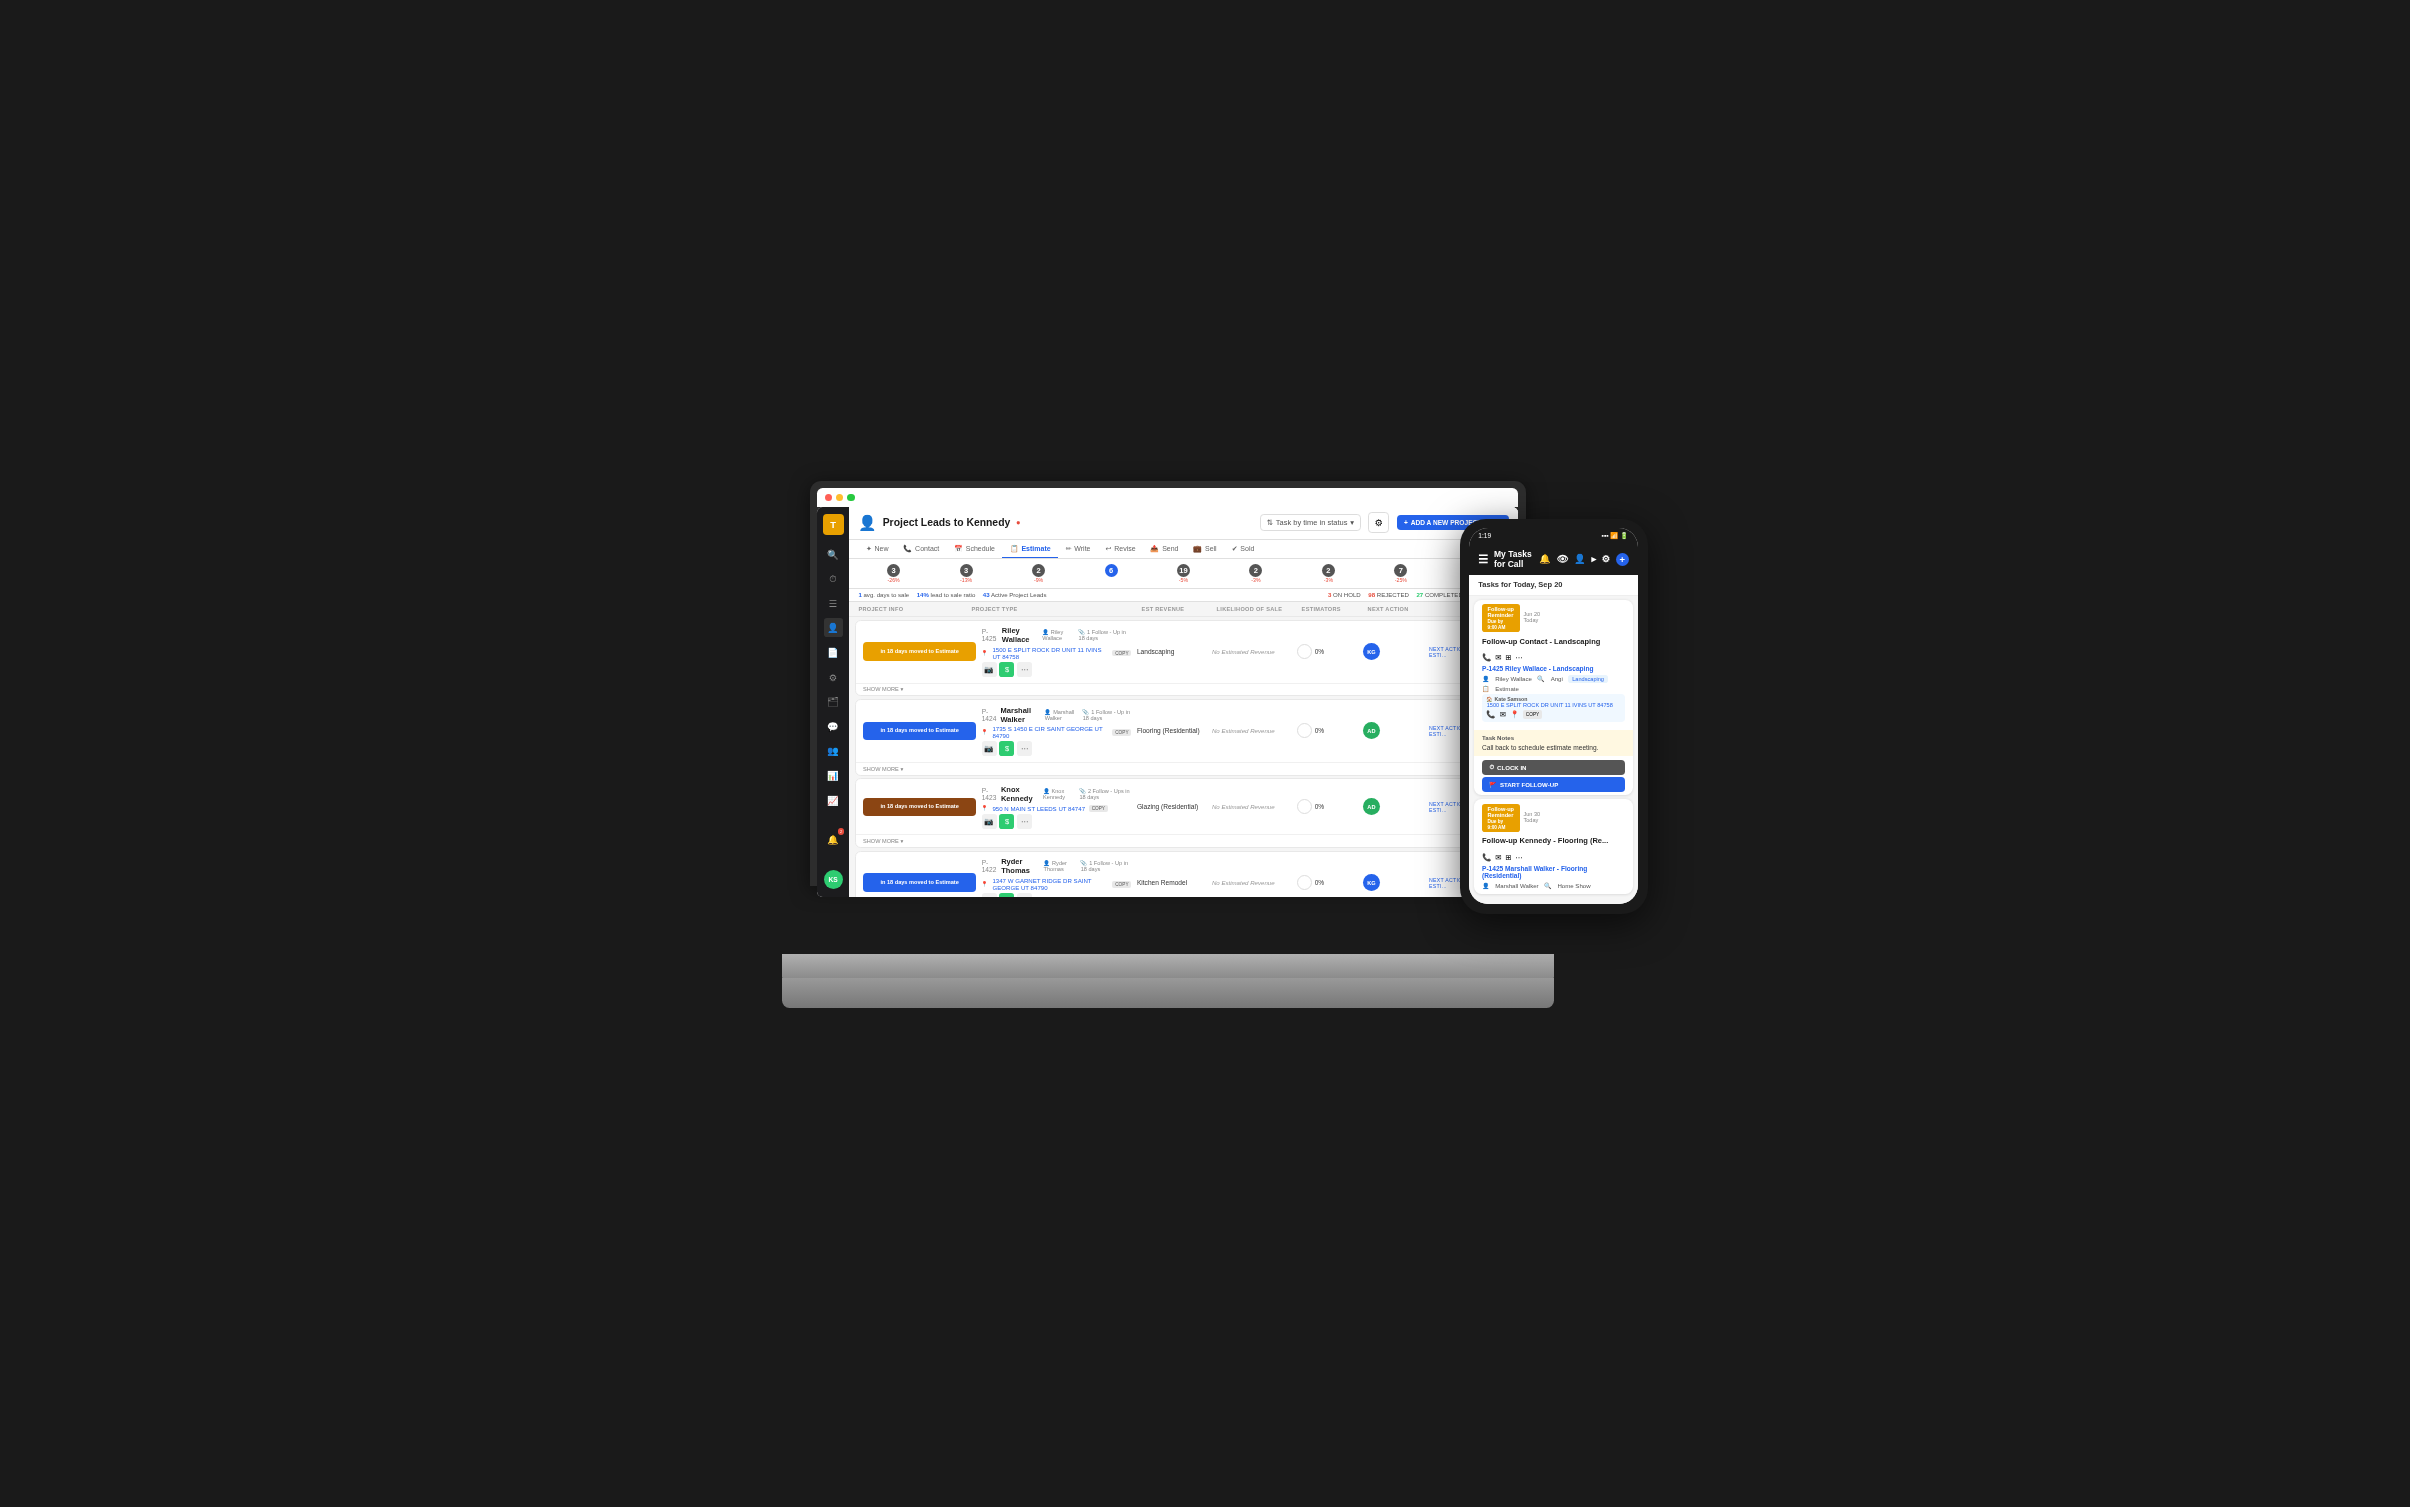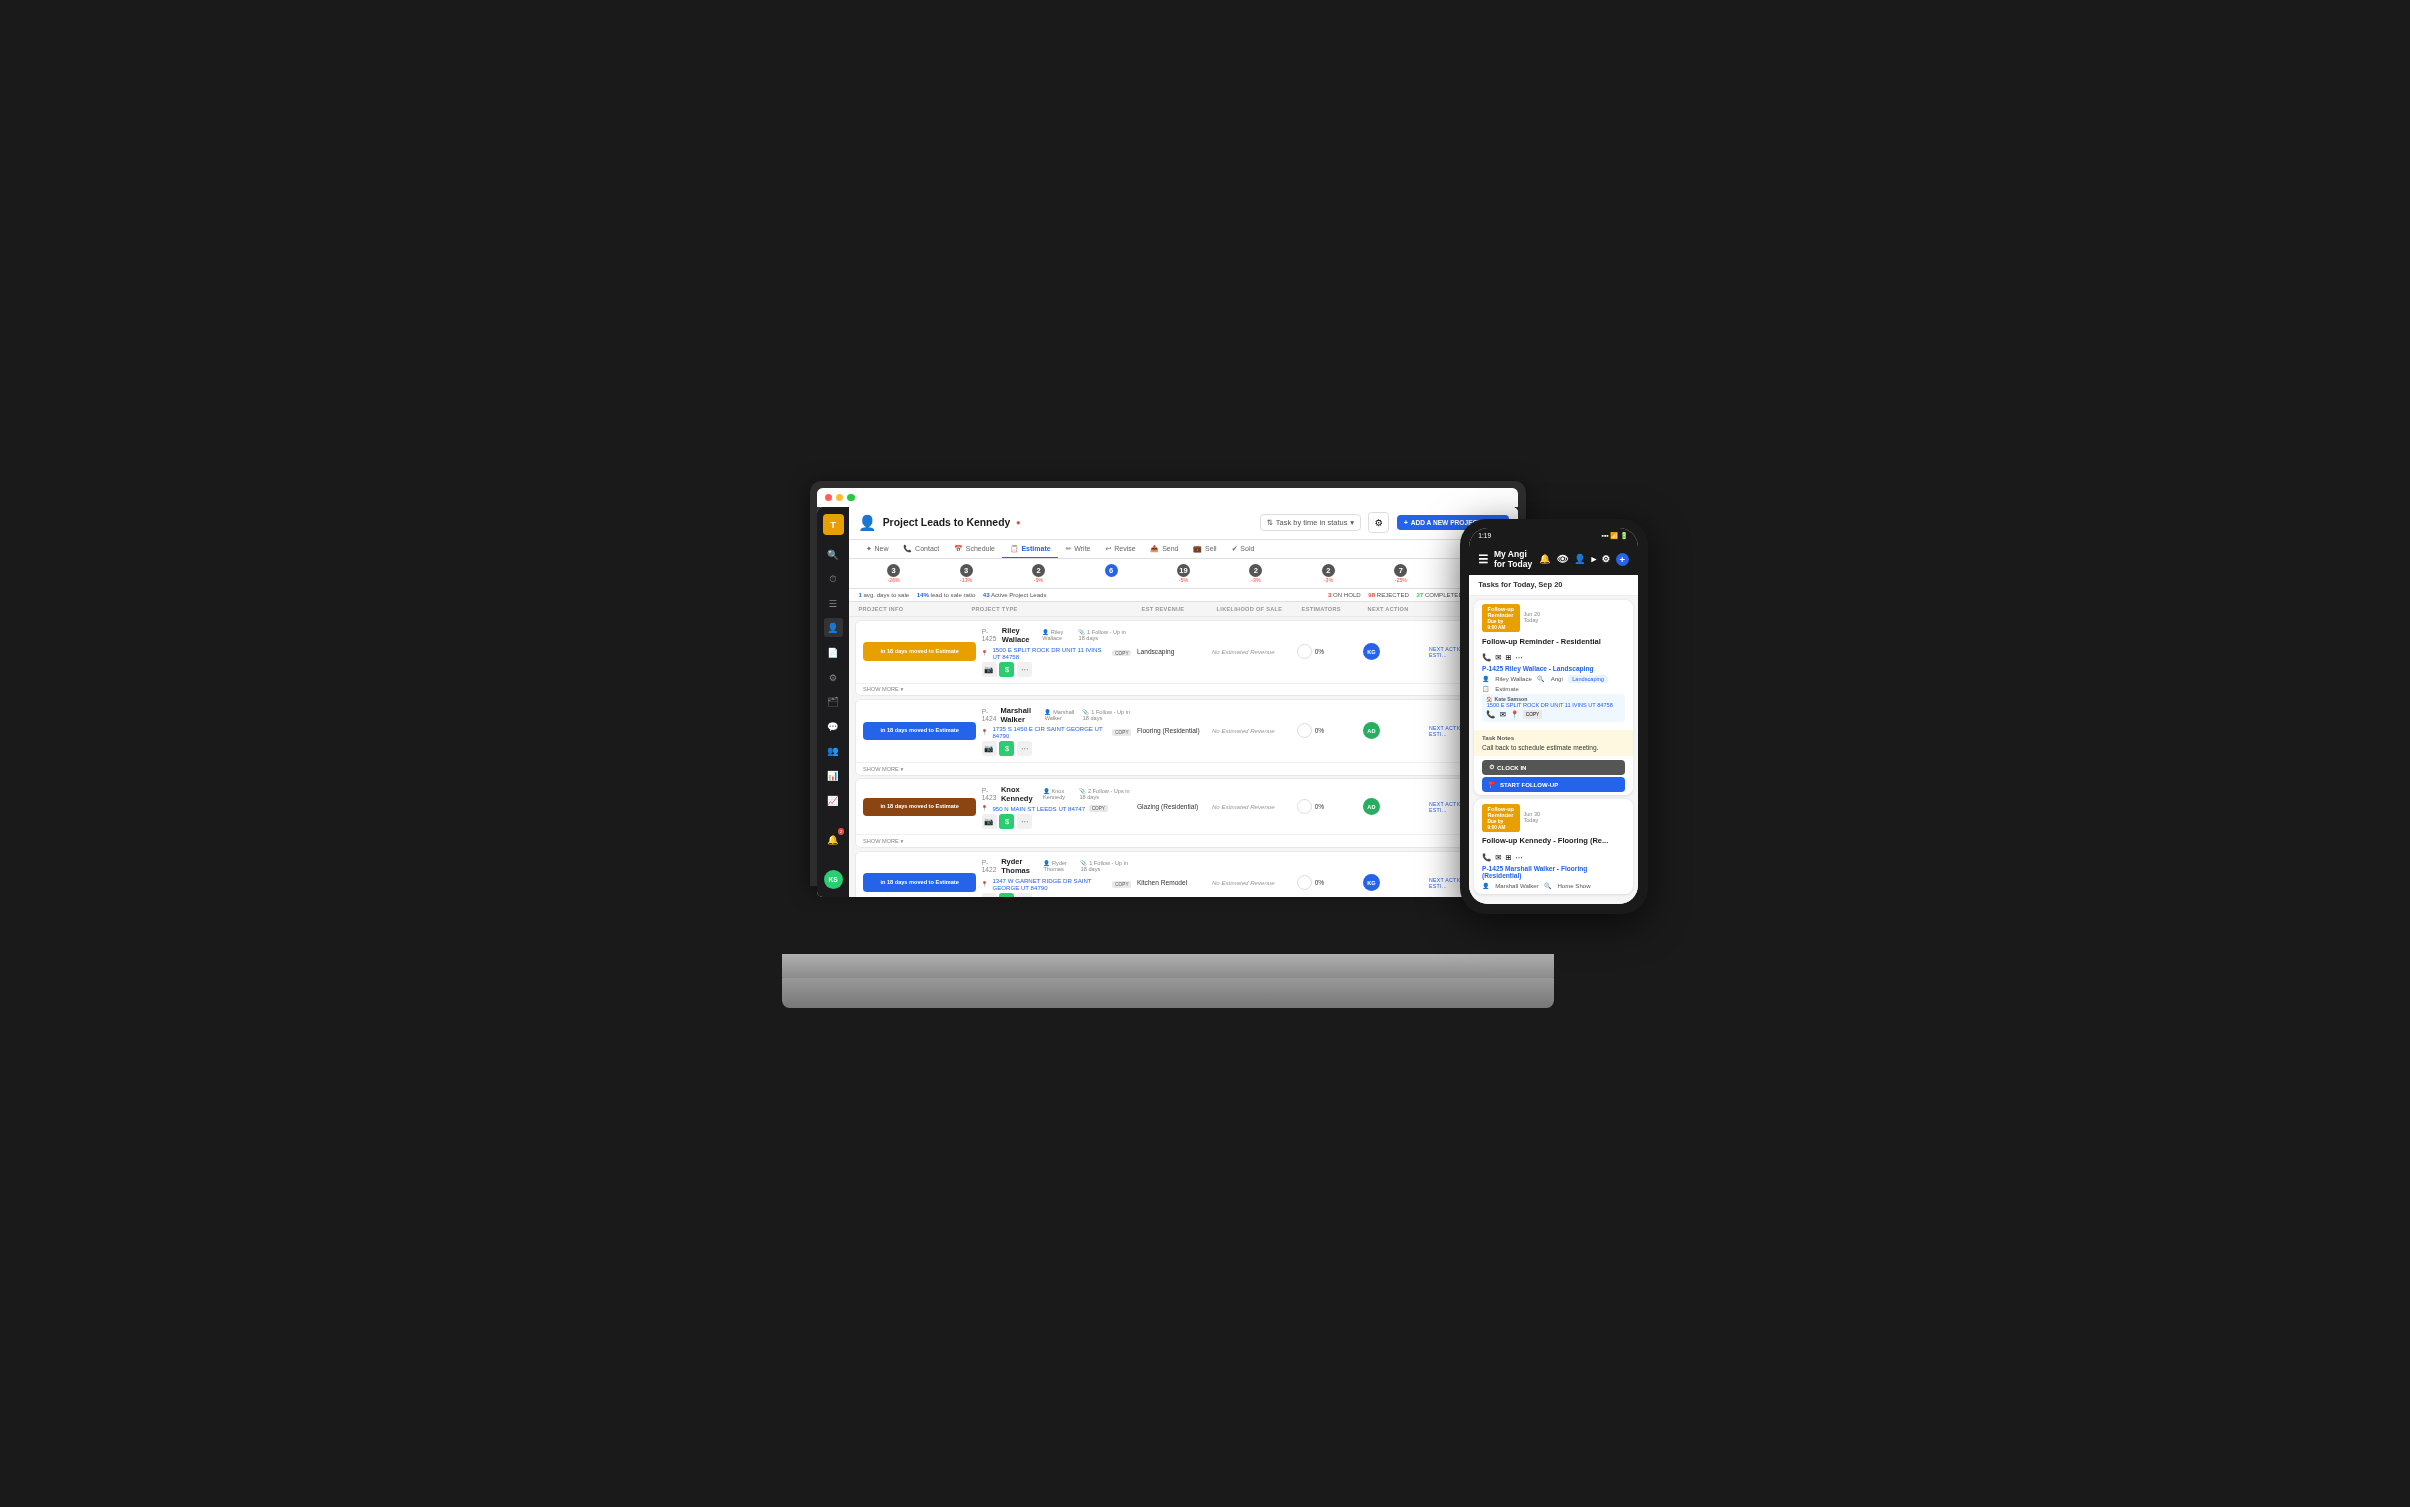--- a/index.html
+++ b/index.html
@@ -986,21 +986,21 @@
   <div class="phone">
     <div class="phone-screen">
 
       <div class="phone-status-bar">
         <span>1:19</span>
         <span>▪▪▪ 📶 🔋</span>
       </div>
 
       <div class="phone-header">
         <span class="phone-header-icon">☰</span>
-        <span>My Angi for Today</span>
+        <span>My Tasks for Call</span>
         <div class="phone-header-actions">
           <span style="color:#e74c3c;">🔔</span>
           <span>👁</span>
           <span>👤</span>
           <span>▸</span>
           <span>⚙</span>
           <span style="background:#2563eb;color:white;border-radius:50%;width:13px;height:13px;display:flex;align-items:center;justify-content:center;font-size:9.4px;">+</span>
         </div>
       </div>
 
@@ -1008,21 +1008,21 @@
         <div class="phone-date-header">Tasks for Today, Sep 20</div>
 
         <div class="task-card">
           <div class="task-card-header">
             <div class="task-label-gold">Follow-up<br>Reminder<br><span style="font-size:4.7px;">Due by</span><br><span style="font-size:4.7px;">9:00 AM</span></div>
             <div style="flex:1;">
               <div style="font-size:5.6px;color:#888;margin-bottom:1.9px;">Jun 20<br>Today</div>
             </div>
           </div>
 
-          <div class="task-card-title">Follow-up Reminder - Residential</div>
+          <div class="task-card-title">Follow-up Contact - Landscaping</div>
 
           <div class="task-card-body">
             <div style="display:flex;gap:3.8px;margin-bottom:2.8px;align-items:center;">
               <span style="font-size:7.5px;">📞</span>
               <span style="font-size:7.5px;">✉</span>
               <span style="font-size:7.5px;">⊞</span>
               <span style="font-size:7.5px;">⋯</span>
             </div>
 
             <div class="task-project-ref">P-1425 Riley Wallace - Landscaping</div>

